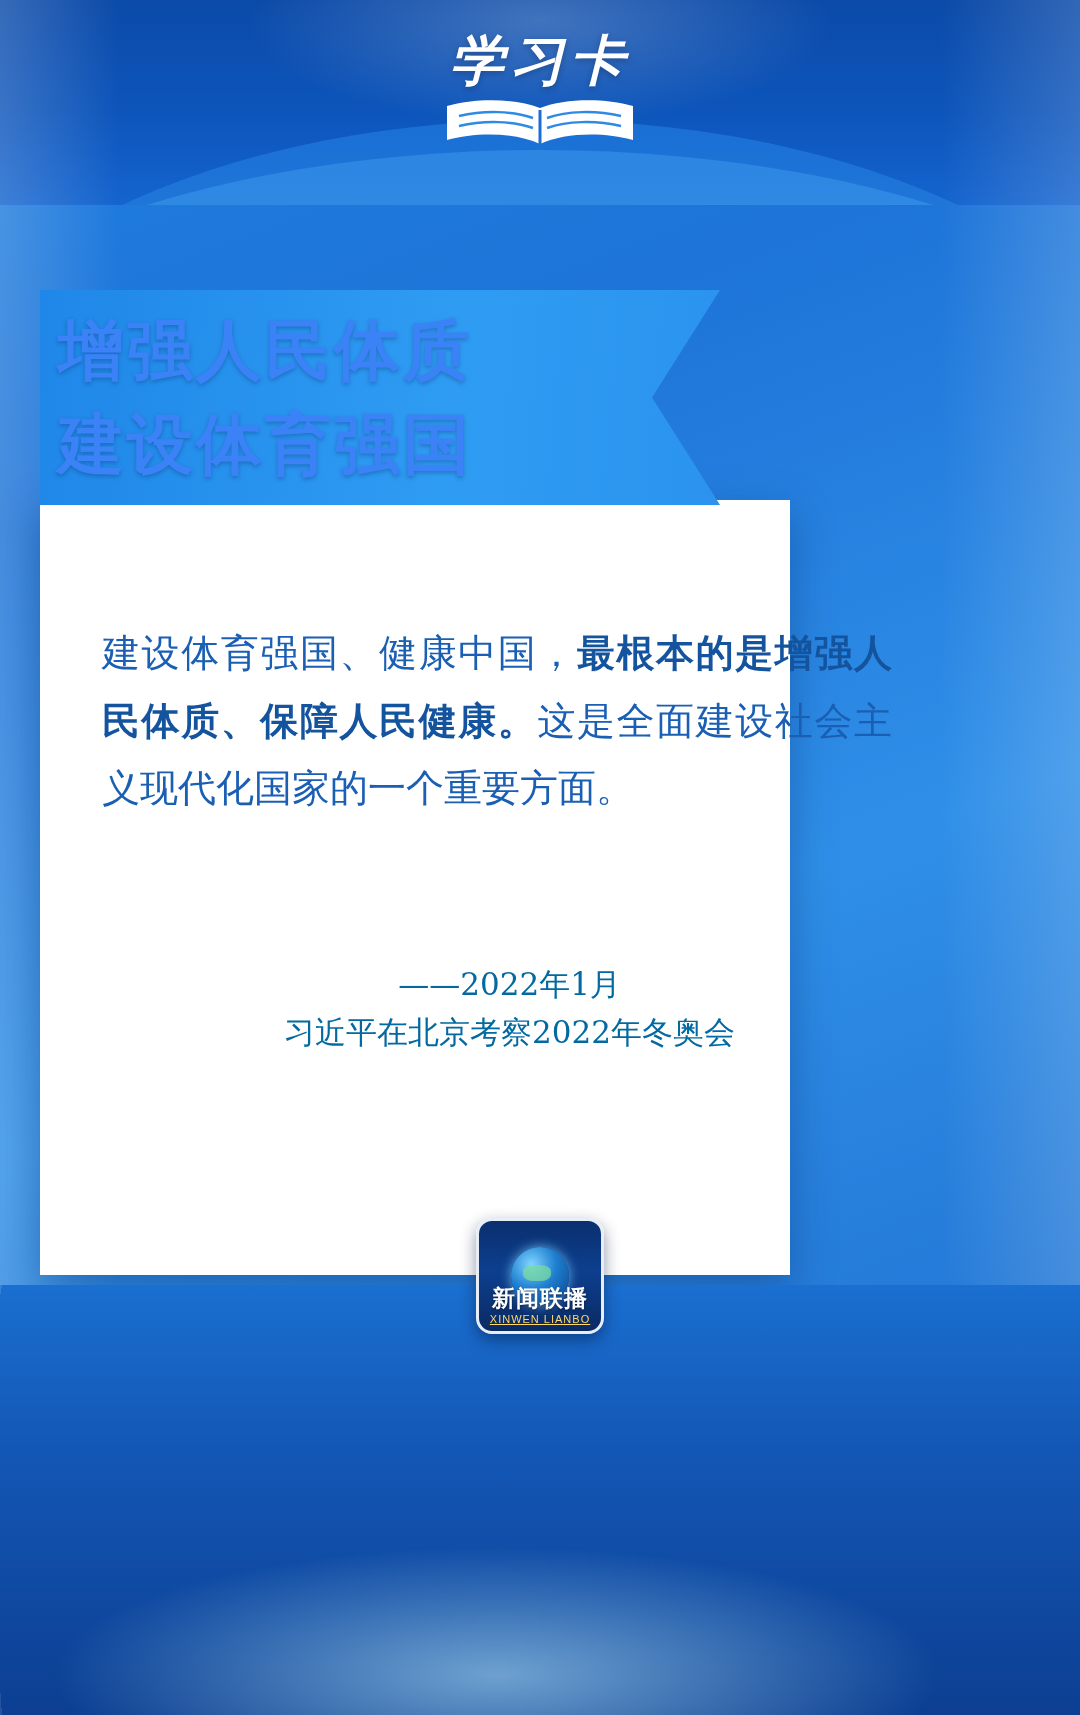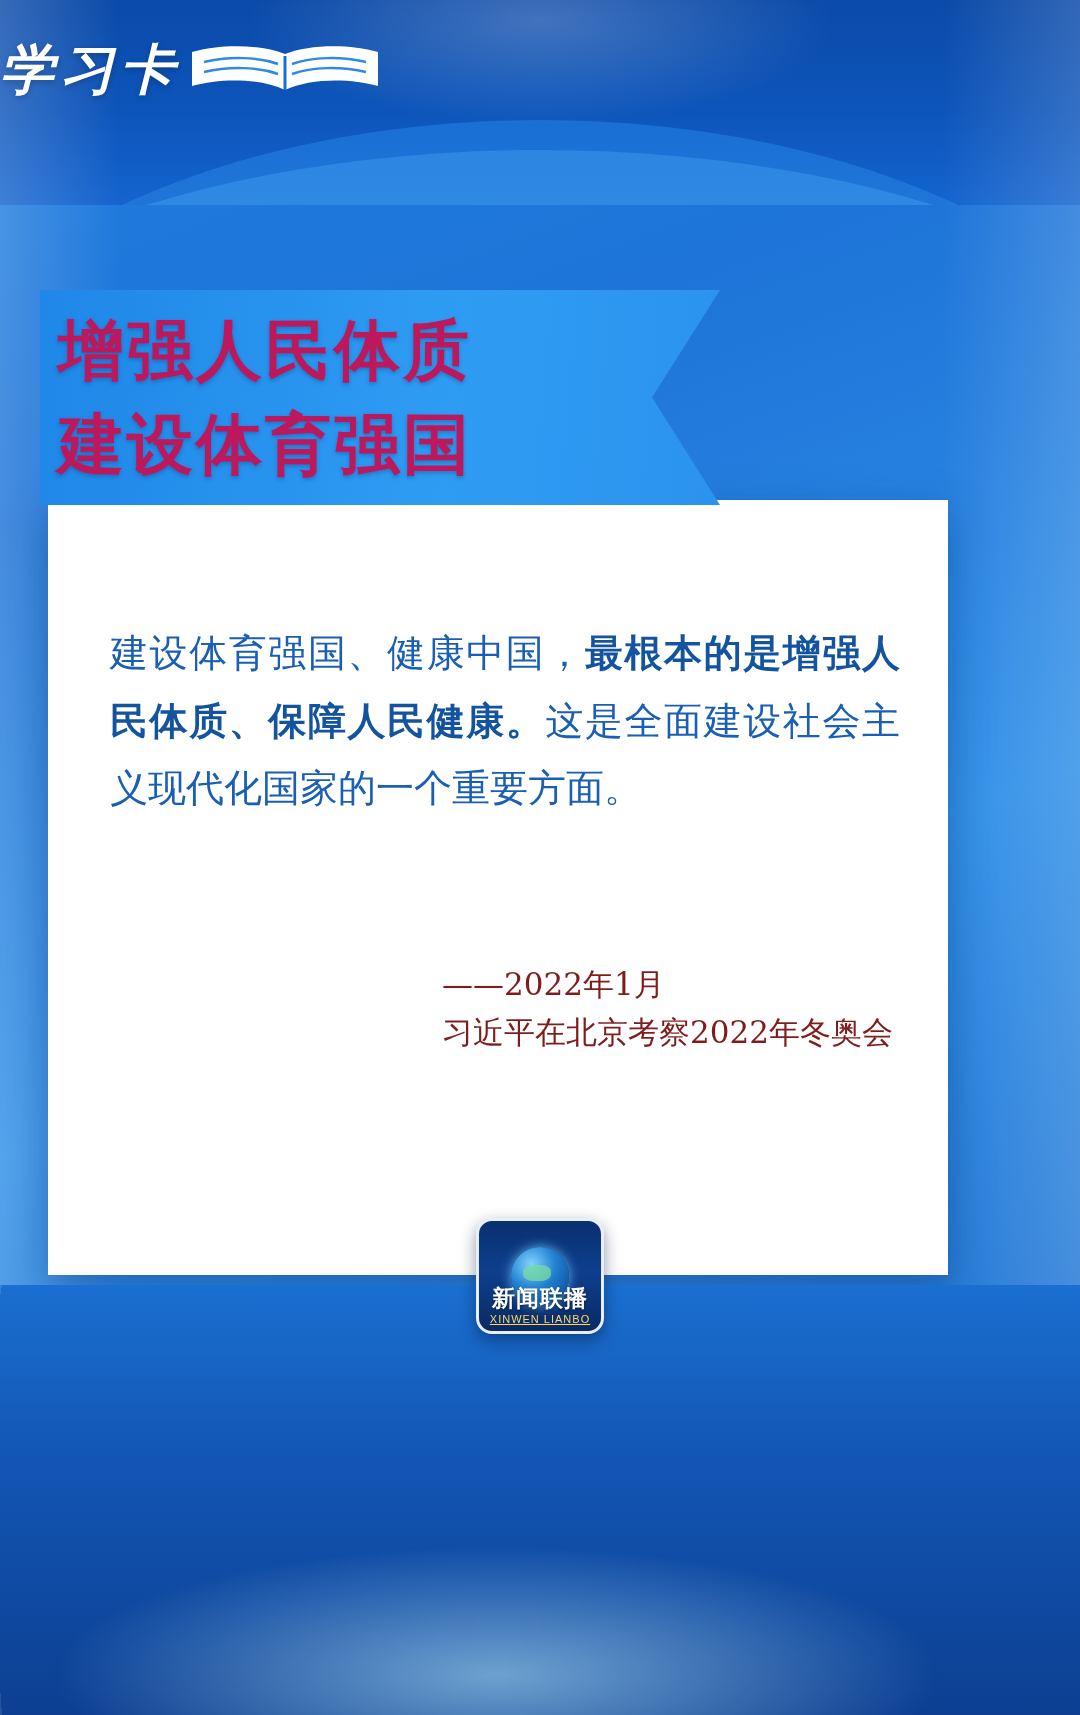--- a/index.html
+++ b/index.html
@@ -29,21 +29,21 @@
     border-radius:50% 50% 0 0 / 100% 100% 0 0;
     background:linear-gradient(180deg,#2f8ae4 0%, #3f9bef 100%);
     opacity:.85;
   }
   .banner-shine{
     position:absolute; left:0; top:0; width:1080px; height:205px;
     background:radial-gradient(ellipse 420px 150px at 50% 10%, rgba(255,255,255,.22), rgba(255,255,255,0) 70%);
   }
   .logo-wrap{
     position:absolute; left:0; top:34px; width:1080px;
-    display:flex; align-items:center;
+    display:flex; flex-direction:column; align-items:center;
     z-index:4;
   }
   .logo-text{
     color:#ffffff; font-size:54px; font-weight:bold;
     letter-spacing:6px; line-height:1;
     font-family:"Liberation Serif", serif;
     text-shadow:0 2px 6px rgba(0,0,0,.25);
     font-style:italic;
   }
   .logo-book{ margin-top:6px; }
@@ -58,44 +58,44 @@
     position:absolute; inset:0;
     background:linear-gradient(95deg,#1f87e8 0%, #2f9cf3 60%, #2b93ee 100%);
     clip-path:polygon(0 0, 100% 0, 90% 50%, 100% 100%, 0 100%);
   }
   .ribbon-lines{
     position:absolute; left:0; top:0;
     display:flex; flex-direction:column; justify-content:center;
     height:100%; padding-left:18px;
   }
   .ribbon-lines .hl{
-    color:#be185d; font-size:66px; font-weight:bold;
+    color:#3b82f6; font-size:66px; font-weight:bold;
     letter-spacing:3px; line-height:1.42;
     font-family:"Liberation Sans", sans-serif;
     text-shadow:0 2px 4px rgba(10,50,110,.35);
   }
 
   
   .card{
-    position:absolute; left:48px; top:500px;
-    width:900px; height:775px;
+    position:absolute; left:40px; top:500px;
+    width:750px; height:775px;
     background:#ffffff;
     box-shadow:0 14px 40px rgba(5,40,95,.35);
   }
   .quote{
     position:absolute; left:62px; top:120px; width:790px;
     font-size:38px; line-height:1.78; color:#1a5fb4;
     text-align:justify;
     font-family:"DejaVu Sans", sans-serif;
   }
   .quote .em{ font-weight:bold; color:#14549f; }
   .attrib{
     position:absolute; right:55px; top:460px;
-    text-align:left;
-    font-size:31px; line-height:1.55; color:#7f1d1d;
+    text-align:center;
+    font-size:31px; line-height:1.55; color:#0369a1;
     font-family:"DejaVu Serif", serif;
   }
 
   
   .badge{
     position:absolute; left:50%; top:1218px;
     transform:translateX(-50%);
     width:128px; height:116px; border-radius:16px;
     background:linear-gradient(180deg,#0a2f6e 0%, #0d3f8f 45%, #0a2a63 100%);
     border:3px solid #e8eef7;

